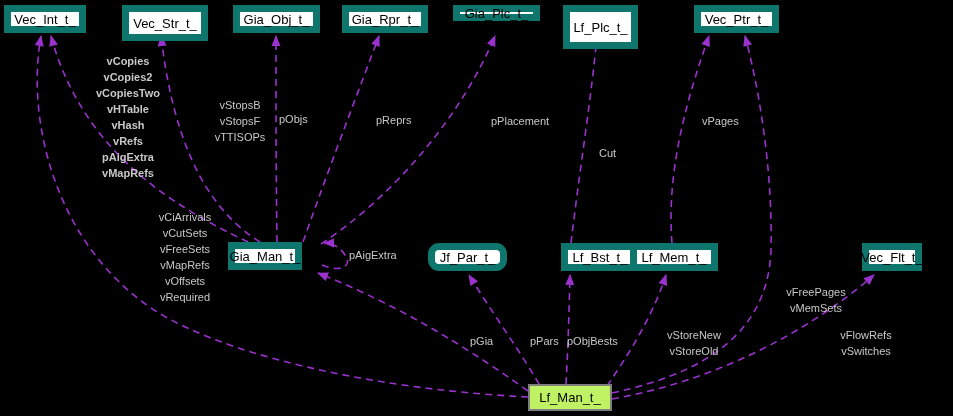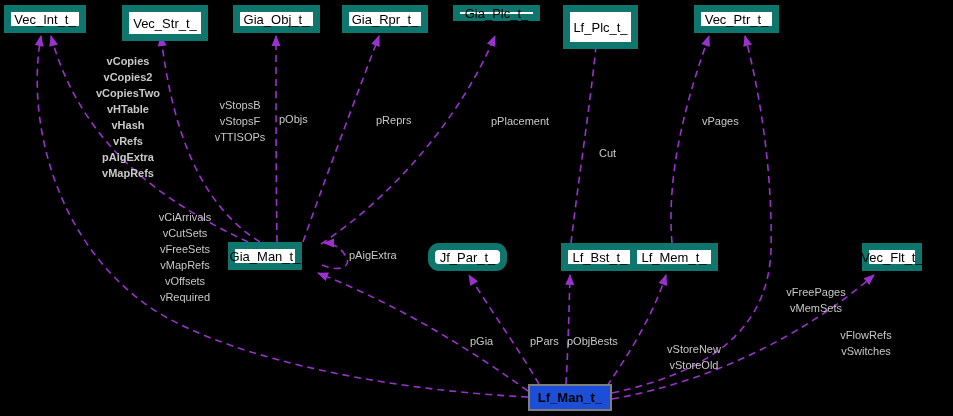--- a/index.html
+++ b/index.html
@@ -7,21 +7,21 @@
     position:relative;width:953px;height:416px;background:#000000;
     font-family:"Liberation Sans","DejaVu Sans",sans-serif;overflow:hidden;
   }
   .edges{position:absolute;left:0;top:0;}
   .edge{fill:none;stroke:#9A32CD;stroke-width:1.6;stroke-dasharray:7 5;}
   .node{
     position:absolute;background:#FFFFFF;border:7px solid #0f766e;
     display:flex;align-items:center;justify-content:center;
     font-size:13px;color:#000;box-sizing:border-box;cursor:pointer;
   }
-  .node.main{background:#1d4ed8;border:2px solid #7E7E7E;cursor:default;font-weight:bold;}
+  .node.main{background:#bef264;border:2px solid #7E7E7E;cursor:default;}
   .elabel{
     position:absolute;color:#C8C8C8;font-size:11px;line-height:16px;
     white-space:nowrap;
   }
   .elabel.center{text-align:center;}
 </style>
 </head>
 <body>
 
 <div class="canvas">
@@ -151,21 +151,21 @@
   </div>
 
   <div class="elabel" style="left:530px;top:333px;">
     <div>pPars</div>
   </div>
 
   <div class="elabel" style="left:567px;top:333px;">
     <div>pObjBests</div>
   </div>
 
-  <div class="elabel center" style="left:649px;top:327px;width:90px;margin-top:14px;">
+  <div class="elabel center" style="left:649px;top:327px;width:90px;">
     <div>vStoreNew</div>
     <div>vStoreOld</div>
   </div>
 
   <div class="elabel center" style="left:821px;top:327px;width:90px;">
     <div>vFlowRefs</div>
     <div>vSwitches</div>
   </div>
 
 </div>

